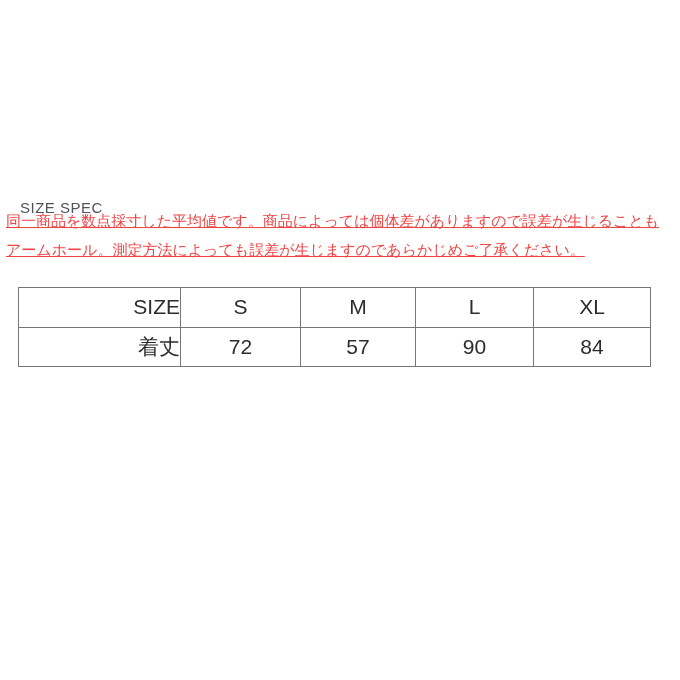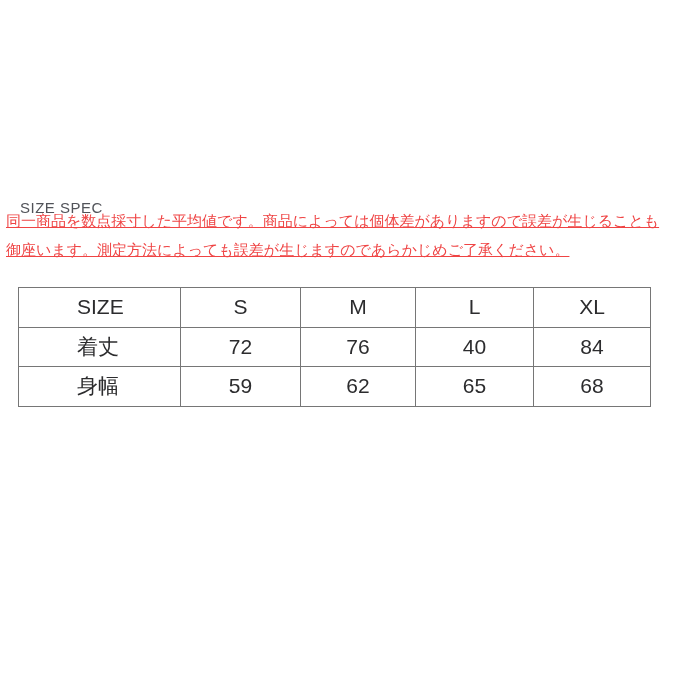--- a/index.html
+++ b/index.html
@@ -49,32 +49,32 @@
   table.size-spec td {
     border: 1.5px solid #767676;
     height: 38.5px;
     padding: 0;
     text-align: center;
     font-weight: normal;
     vertical-align: middle;
     overflow: hidden;
   }
   table.size-spec .label-col {
-    text-align: left;
+    text-align: right;
     padding-left: 58px;
   }
 </style>
 </head>
 <body>
 
 <div class="page-title">SIZE SPEC</div>
 
 <div class="size-note">
   <div>同一商品を数点採寸した平均値です。商品によっては個体差がありますので誤差が生じることも</div>
-  <div>御座います。測定方法によっても誤差が生じますのであらかじめご了承ください。</div>
+  <div>アームホール。測定方法によっても誤差が生じますのであらかじめご了承ください。</div>
 </div>
 
 <table class="size-spec">
   <colgroup>
     <col style="width:162px">
     <col style="width:120px">
     <col style="width:115px">
     <col style="width:118px">
     <col style="width:117px">
   </colgroup>
@@ -84,25 +84,18 @@
       <th>S</th>
       <th>M</th>
       <th>L</th>
       <th>XL</th>
     </tr>
   </thead>
   <tbody>
     <tr>
       <td class="label-col">着丈</td>
       <td>72</td>
-      <td>76</td>
-      <td>40</td>
+      <td>57</td>
+      <td>90</td>
       <td>84</td>
-    </tr>
-    <tr>
-      <td class="label-col">身幅</td>
-      <td>59</td>
-      <td>62</td>
-      <td>65</td>
-      <td>68</td>
     </tr>
   </tbody>
 </table>
 
 </body></html>

